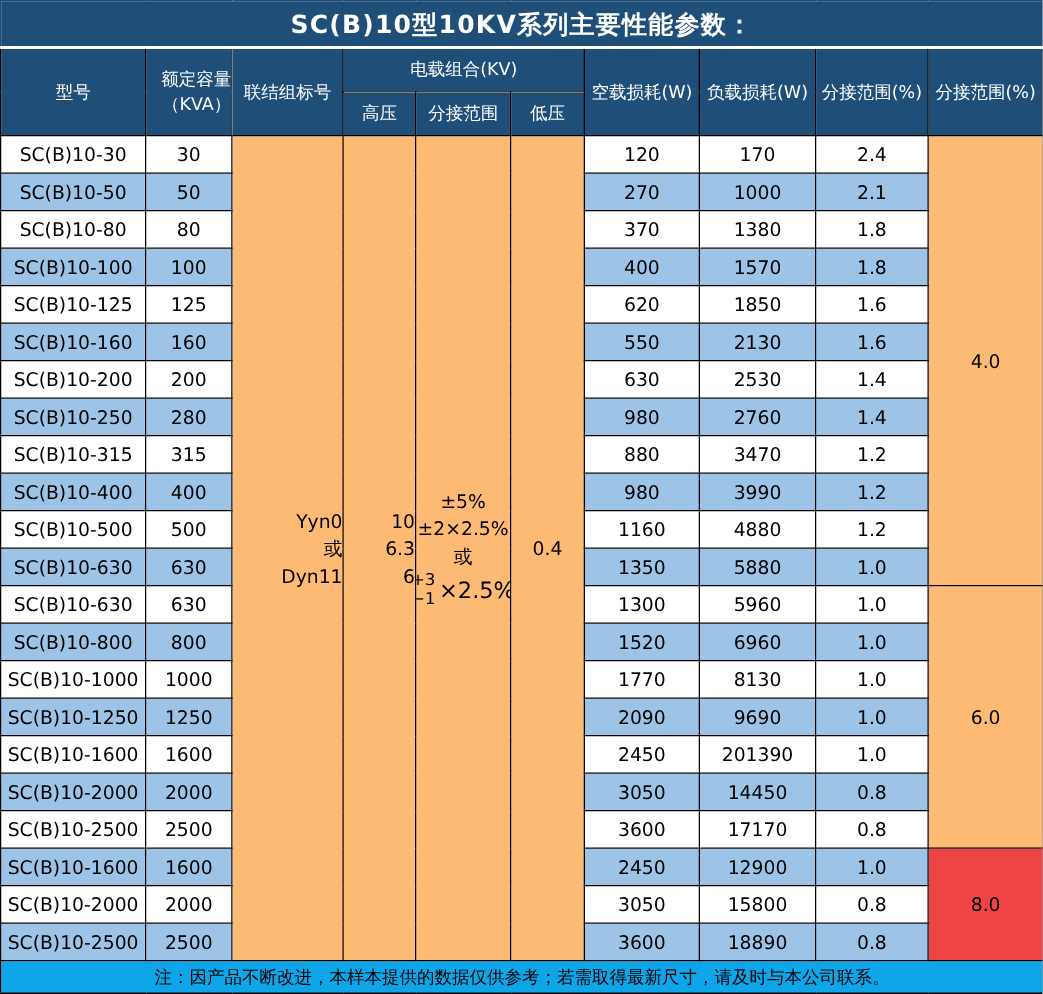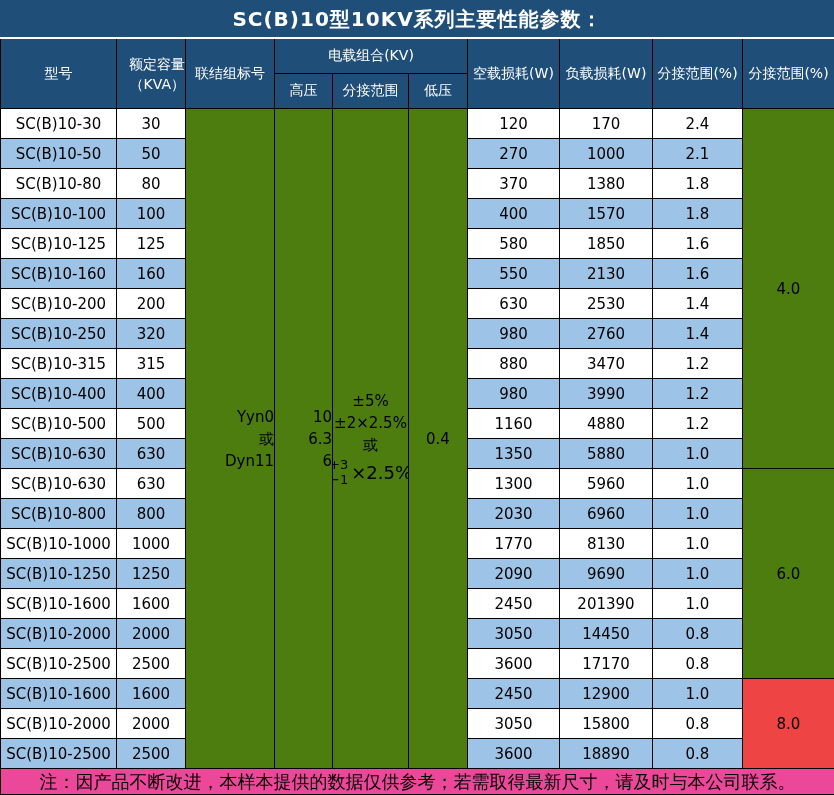--- a/index.html
+++ b/index.html
@@ -21,29 +21,29 @@
     border-bottom:2px solid #FFFFFF;border-left:1px solid var(--hdr);border-right:1px solid var(--hdr);border-top:1px solid var(--hdr);
   }
   
   thead th{background:var(--hdr);color:var(--hdrtext);font-weight:normal;font-size:14px;}
   .head1 th{height:34px;}
   .head2 th{height:34px;text-align:center;}
   .preline{white-space:pre-line;line-height:20px;text-align:right;}
   
   tbody td{height:29px;font-size:15px;background:#FFFFFF;}
   tbody tr.alt td{background:var(--alt);}
-  tbody td.merged{background:#4d7c0f;}
+  tbody td.merged{background:#fdba74;}
   tbody tr.alt td.merged{background:#ef4444;}
   td.mergedtext{line-height:22px;}
   .tapcell{font-size:15px;line-height:22px;}
   .tapstack{display:flex;align-items:center;justify-content:center;gap:3px;margin-top:2px;}
   .frac{display:inline-flex;flex-direction:column;line-height:1.1;font-size:13px;text-align:left;}
   .tsuffix{font-size:18px;}
   
-  tfoot td{height:25px;font-size:18px;background:#ec4899;}
+  tfoot td{height:25px;font-size:14px;background:#0ea5e9;}
 </style>
 </head>
 <body>
 
 <div class="page">
   <table>
     <colgroup>
       <col style="width:116px">
         <col style="width:69px">
         <col style="width:89px">
@@ -121,41 +121,41 @@
         <tr class="alt">
           <td>SC(B)10-100</td>
           <td>100</td>
           <td>400</td>
           <td>1570</td>
           <td>1.8</td>
         </tr>
         <tr>
           <td>SC(B)10-125</td>
           <td>125</td>
-          <td>580</td>
+          <td>620</td>
           <td>1850</td>
           <td>1.6</td>
         </tr>
         <tr class="alt">
           <td>SC(B)10-160</td>
           <td>160</td>
           <td>550</td>
           <td>2130</td>
           <td>1.6</td>
         </tr>
         <tr>
           <td>SC(B)10-200</td>
           <td>200</td>
           <td>630</td>
           <td>2530</td>
           <td>1.4</td>
         </tr>
         <tr class="alt">
           <td>SC(B)10-250</td>
-          <td>320</td>
+          <td>280</td>
           <td>980</td>
           <td>2760</td>
           <td>1.4</td>
         </tr>
         <tr>
           <td>SC(B)10-315</td>
           <td>315</td>
           <td>880</td>
           <td>3470</td>
           <td>1.2</td>
@@ -185,21 +185,21 @@
           <td>SC(B)10-630</td>
           <td>630</td>
           <td>1300</td>
           <td>5960</td>
           <td>1.0</td>
           <td rowspan="7" class="merged">6.0</td>
         </tr>
         <tr class="alt">
           <td>SC(B)10-800</td>
           <td>800</td>
-          <td>2030</td>
+          <td>1520</td>
           <td>6960</td>
           <td>1.0</td>
         </tr>
         <tr>
           <td>SC(B)10-1000</td>
           <td>1000</td>
           <td>1770</td>
           <td>8130</td>
           <td>1.0</td>
         </tr>

